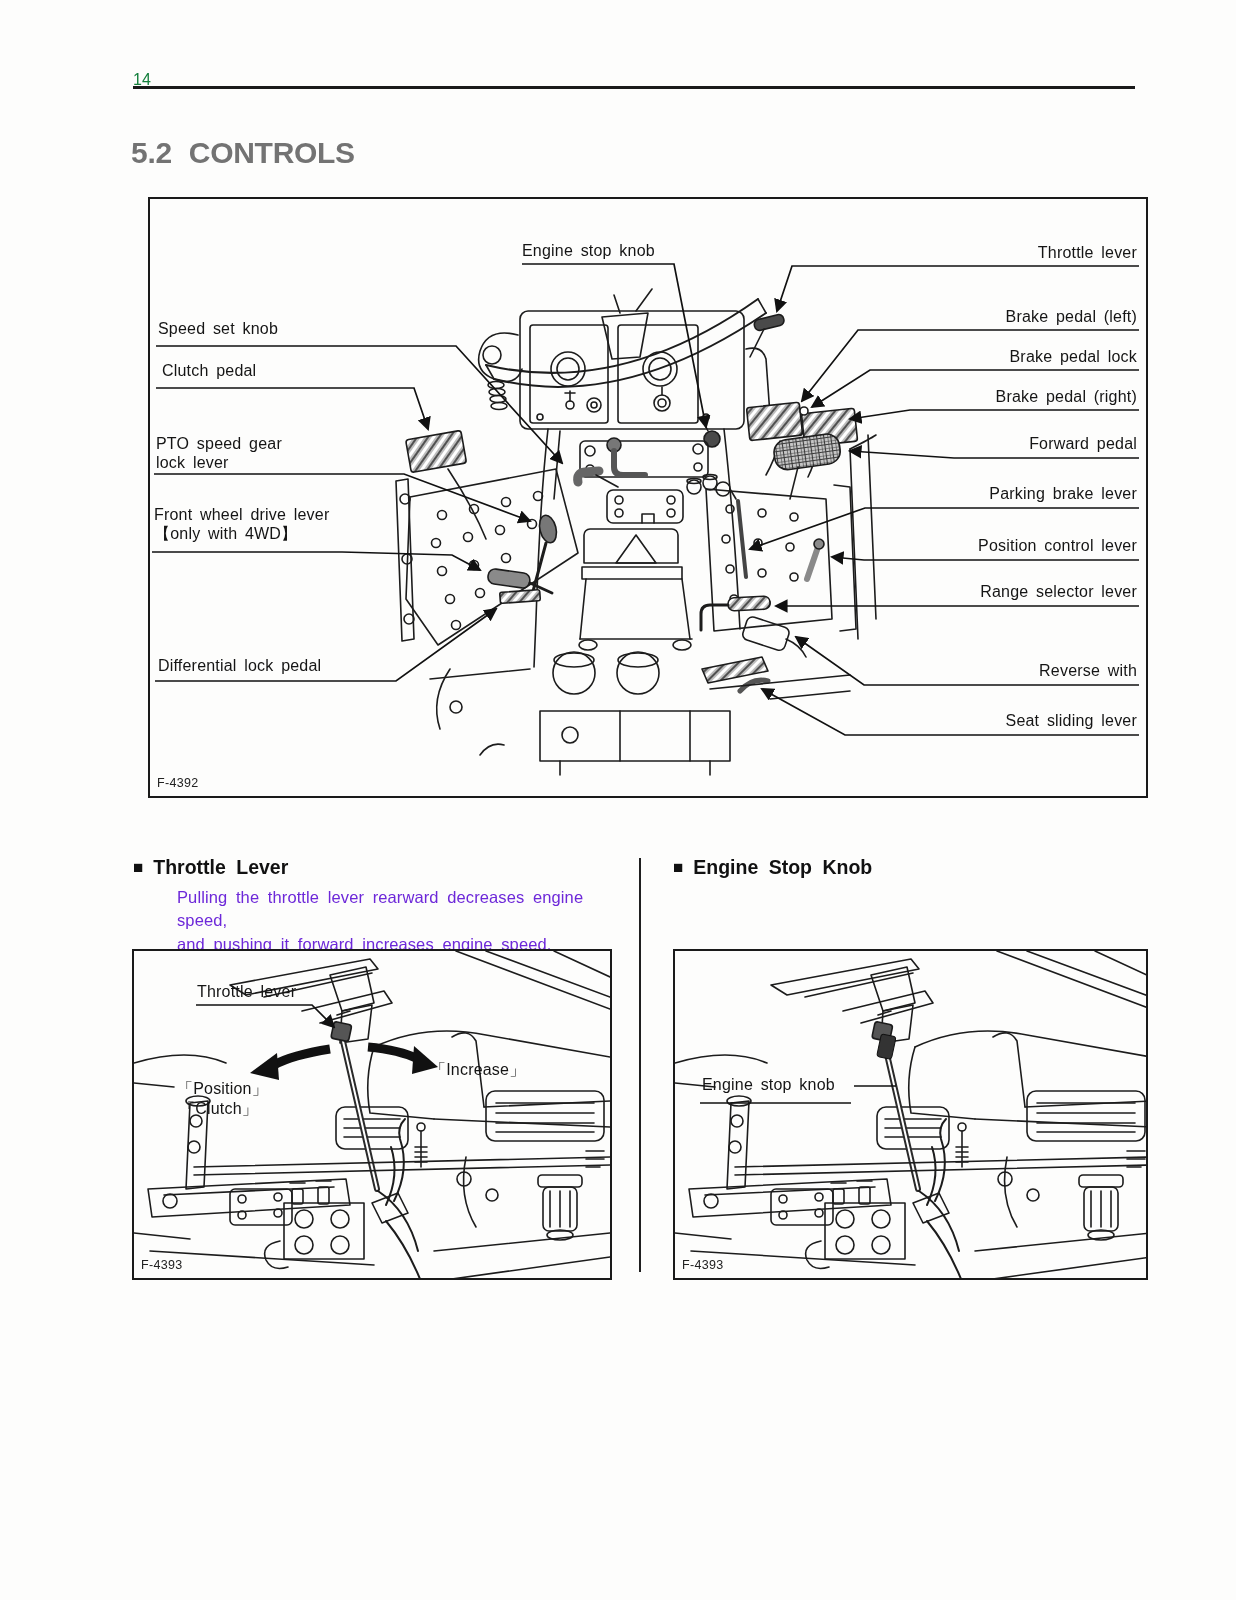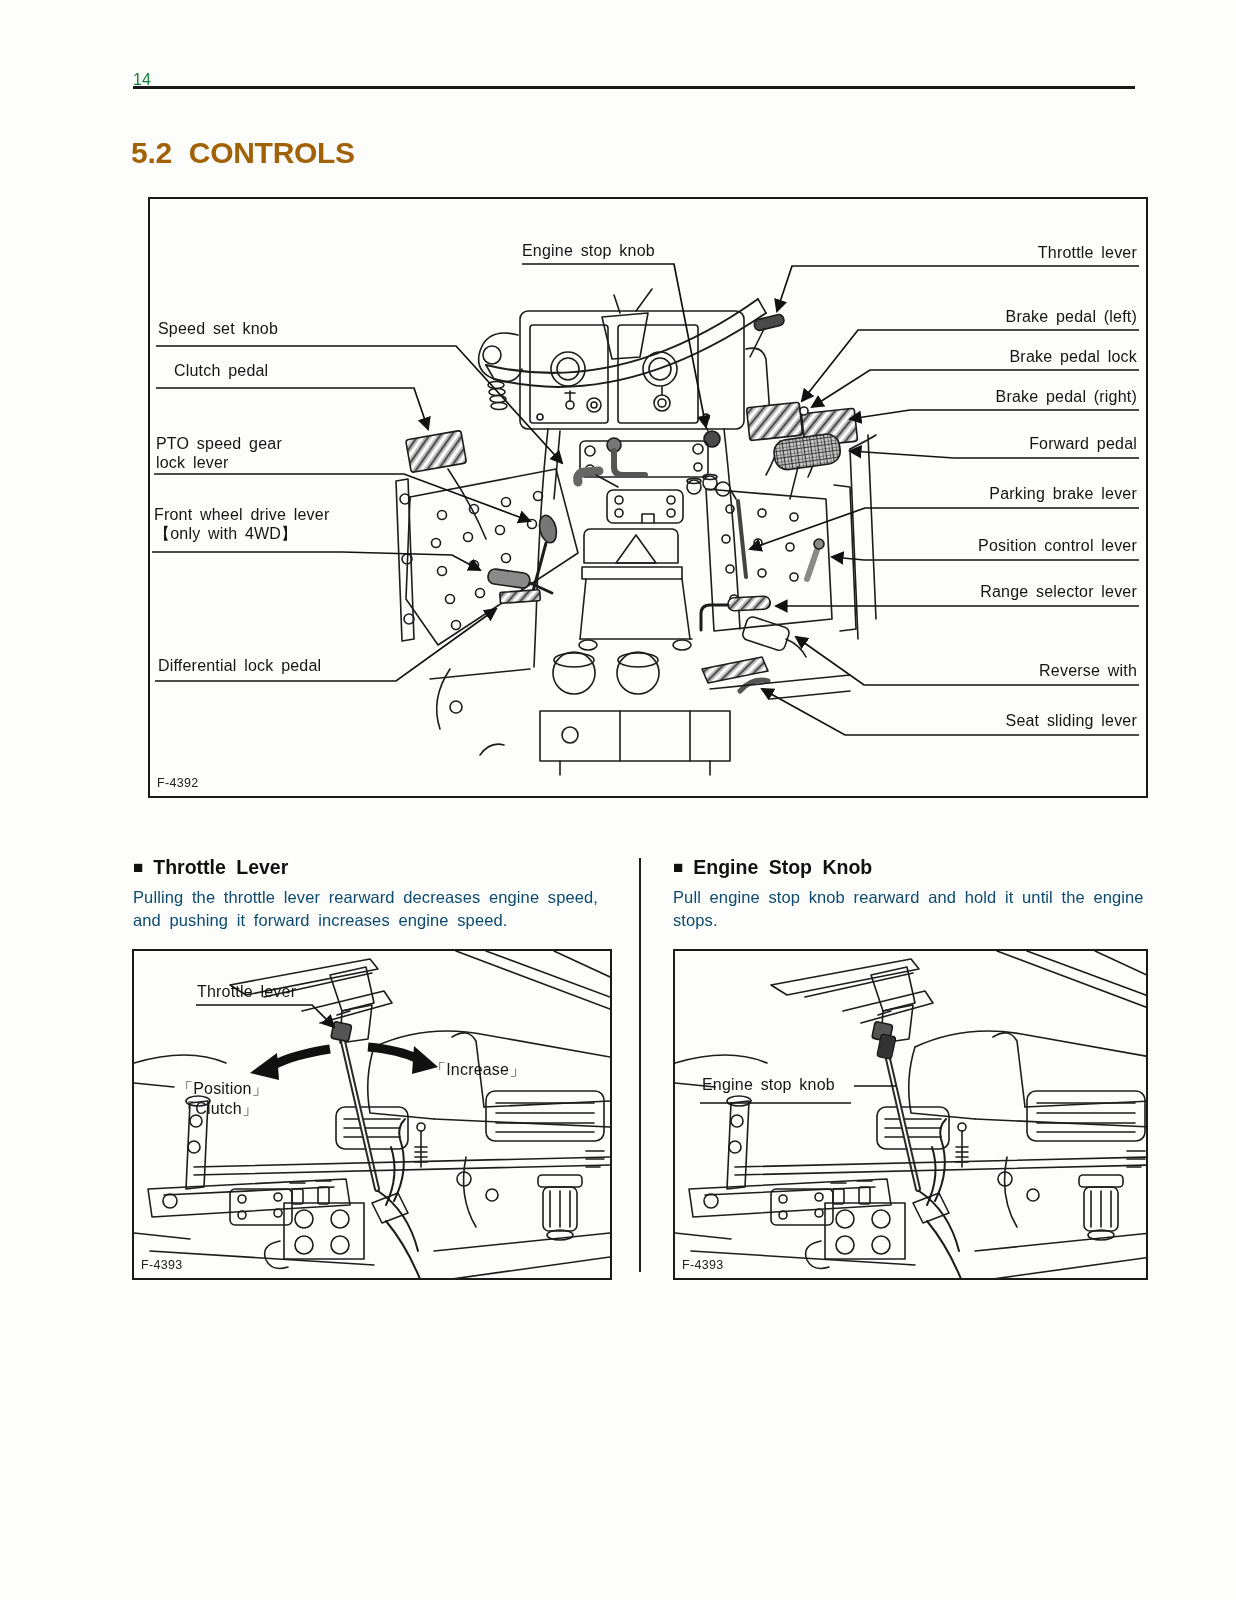--- a/index.html
+++ b/index.html
@@ -20,30 +20,30 @@
     box-sizing:border-box;overflow:hidden;
   }
   .figid{
     position:absolute;left:7px;bottom:6px;font-size:12.5px;color:#222;
     letter-spacing:.3px;
   }
   .pagenum{font-size:16px;color:#15803d;margin-top:13px;}
   .toprule{background:#1a1a1a;height:2.6px;}
   h1.title{
     margin:0;font-size:30px;font-weight:bold;letter-spacing:-.3px;
-    word-spacing:9px;color:#a16207;
+    word-spacing:9px;color:#737373;
   }
   .sechead{
     display:flex;align-items:center;gap:10px;
     font-size:19.5px;font-weight:bold;color:#111;word-spacing:5px;
   }
   .bullet{font-size:17px;line-height:1;}
   .body-text{
-    font-size:16.5px;line-height:1.42;margin-top:7px;color:#0c4a6e;
-    word-spacing:4px;white-space:pre-line;letter-spacing:.1px;
+    font-size:16.5px;line-height:1.42;margin-top:7px;color:#6d28d9;
+    word-spacing:4px;white-space:pre-line;letter-spacing:.1px;margin-left:44px;
   }
   .divider{position:absolute;width:2px;background:#1f1f1f;}
   svg{display:block;}
   .ln{fill:none;stroke:#1c1c1c;stroke-width:1.6;stroke-linejoin:round;stroke-linecap:round;}
   .leader{fill:none;stroke:#111;stroke-width:1.7;}
   .figsvg{position:absolute;left:0;top:0;}
 </style>
 </head>
 <body>
 
@@ -354,21 +354,21 @@
       <path d="M989,361 H714 L682,358" marker-end="url(#arr)"></path>
       <path d="M989,407 H626" marker-end="url(#arr)"></path>
       <path d="M989,486 H714 L646,438" marker-end="url(#arr)"></path>
       <path d="M989,536 H695 L612,490" marker-end="url(#arr)"></path>
     </g>
   </svg>
 
   <div class="abs lbl" style="left:372px;top:43px">Engine stop knob</div>
   <div class="abs lbl r" style="right:9px;top:45px">Throttle lever</div>
   <div class="abs lbl" style="left:8px;top:121px">Speed set knob</div>
-  <div class="abs lbl" style="left:24px;top:163px">Clutch pedal</div>
+  <div class="abs lbl" style="left:12px;top:163px">Clutch pedal</div>
   <div class="abs lbl" style="left:6px;top:236px">PTO speed gear
 lock lever</div>
   <div class="abs lbl" style="left:4px;top:307px">Front wheel drive lever
 【only with 4WD】</div>
   <div class="abs lbl" style="left:8px;top:458px">Differential lock pedal</div>
   <div class="abs lbl r" style="right:9px;top:109px">Brake pedal (left)</div>
   <div class="abs lbl r" style="right:9px;top:149px">Brake pedal lock</div>
   <div class="abs lbl r" style="right:9px;top:189px">Brake pedal (right)</div>
   <div class="abs lbl r" style="right:9px;top:236px">Forward pedal</div>
   <div class="abs lbl r" style="right:9px;top:286px">Parking brake lever</div>
@@ -389,22 +389,20 @@
 and pushing it forward increases engine speed.</div>
 </div>
 
 <div class="divider" style="left:639px;top:858px;height:414px"></div>
 
 <div class="abs" style="left:673px;top:856px;width:475px">
   <div class="sechead">
     <span class="bullet">■</span>
     <span>Engine Stop Knob</span>
   </div>
-  <div class="body-text">Pull engine stop knob rearward and hold it until the engine
-stops.</div>
 </div>
 
 <div class="figbox" style="left:132px;top:949px;width:480px;height:331px">
   <svg class="figsvg" width="476" height="327" viewBox="0 0 476 327">
     <use href="#sideview"></use>
     <g class="leader">
       <path d="M62,54 H178 L200,76" marker-end="url(#arr)"></path>
     </g>
 
     <path d="M196,98 Q158,104 140,114" stroke="#111" stroke-width="9" fill="none"></path>

